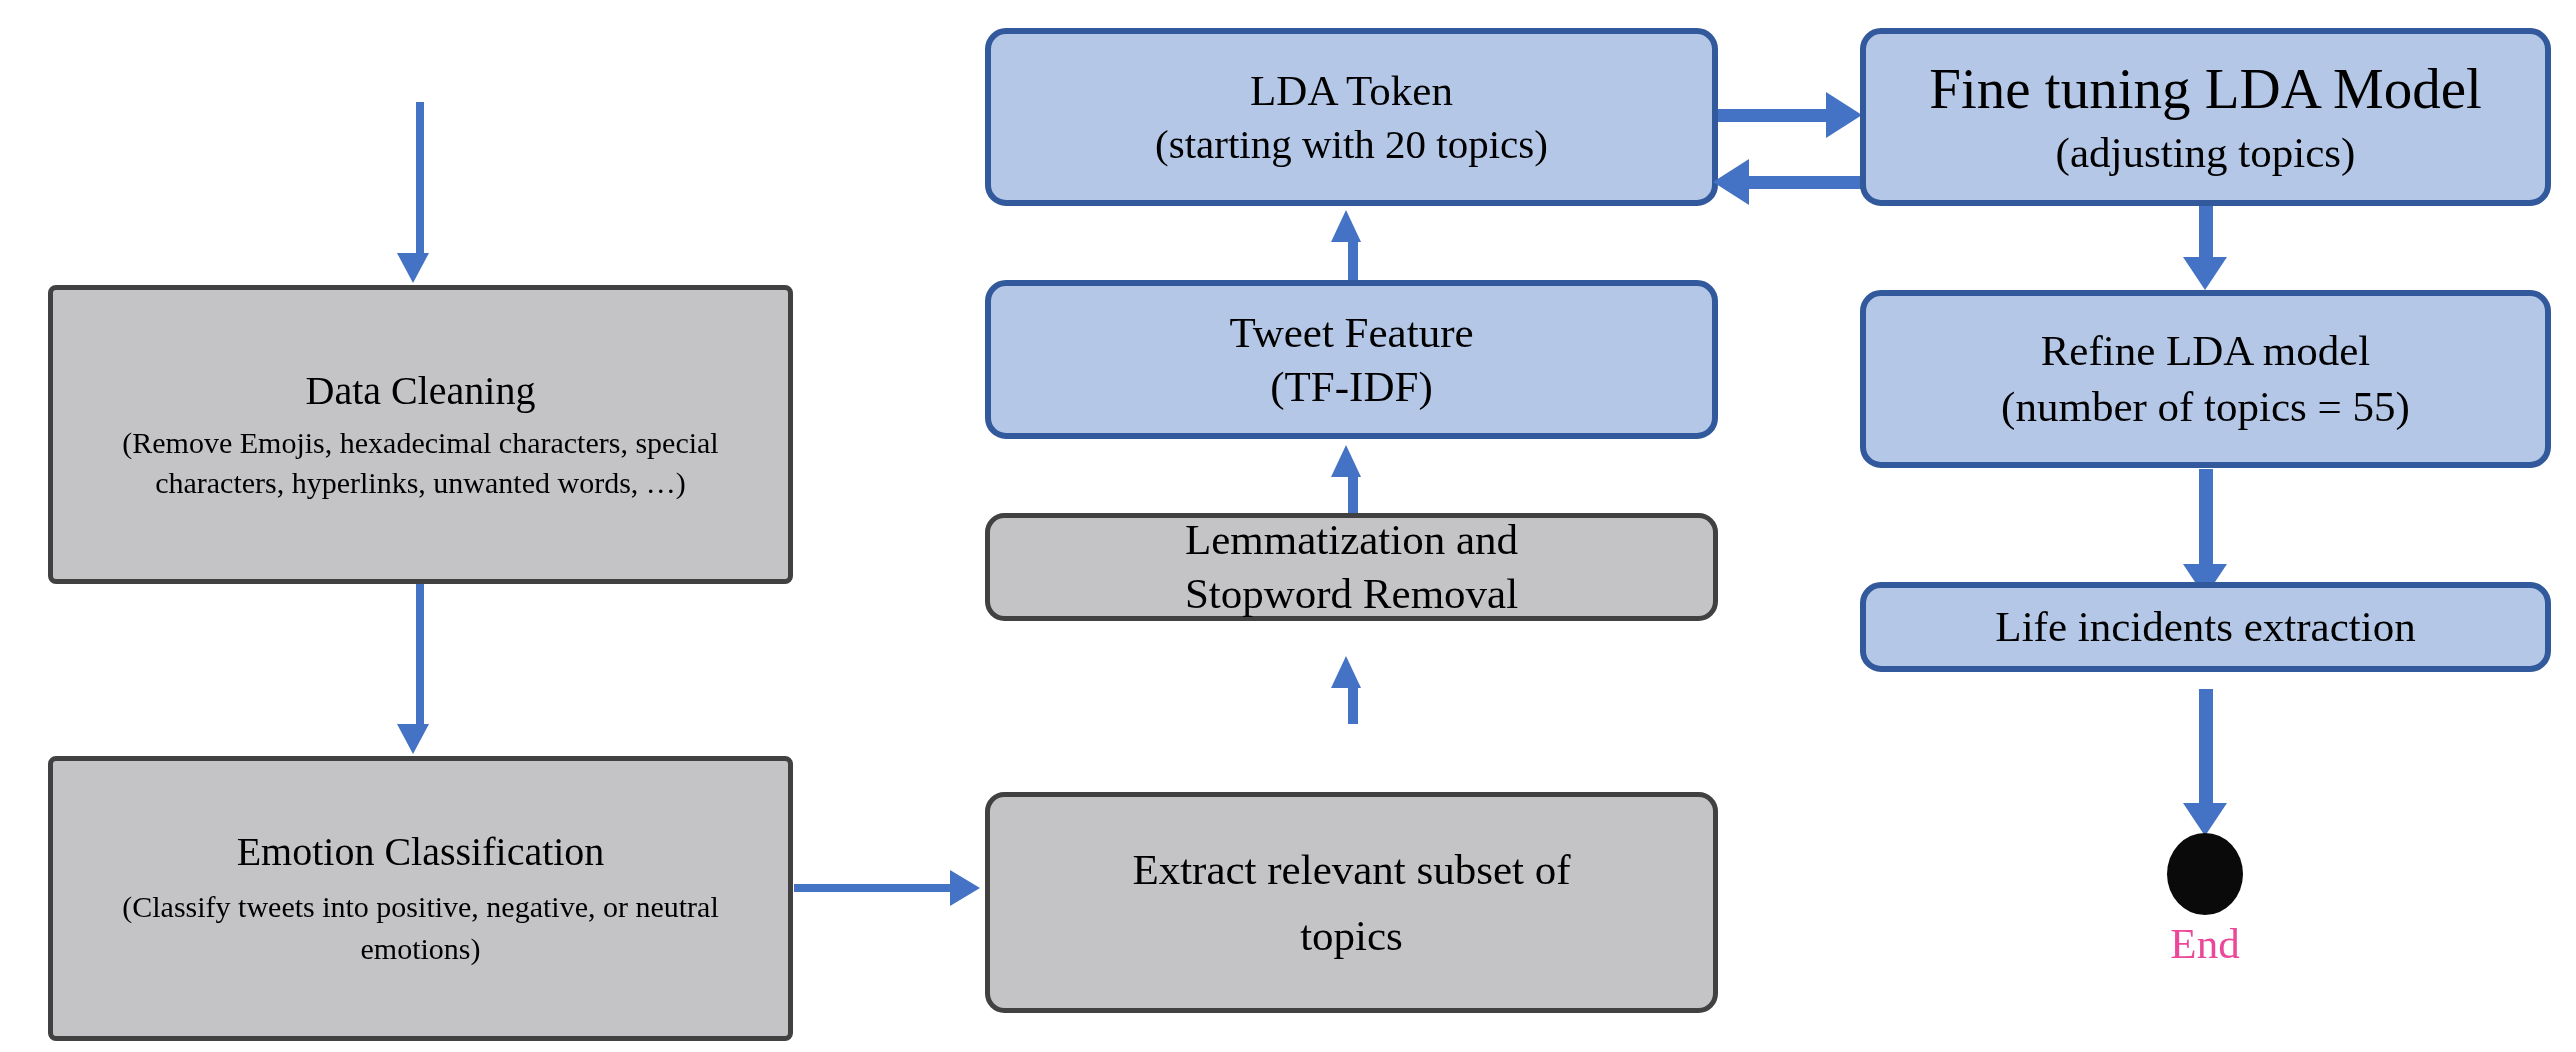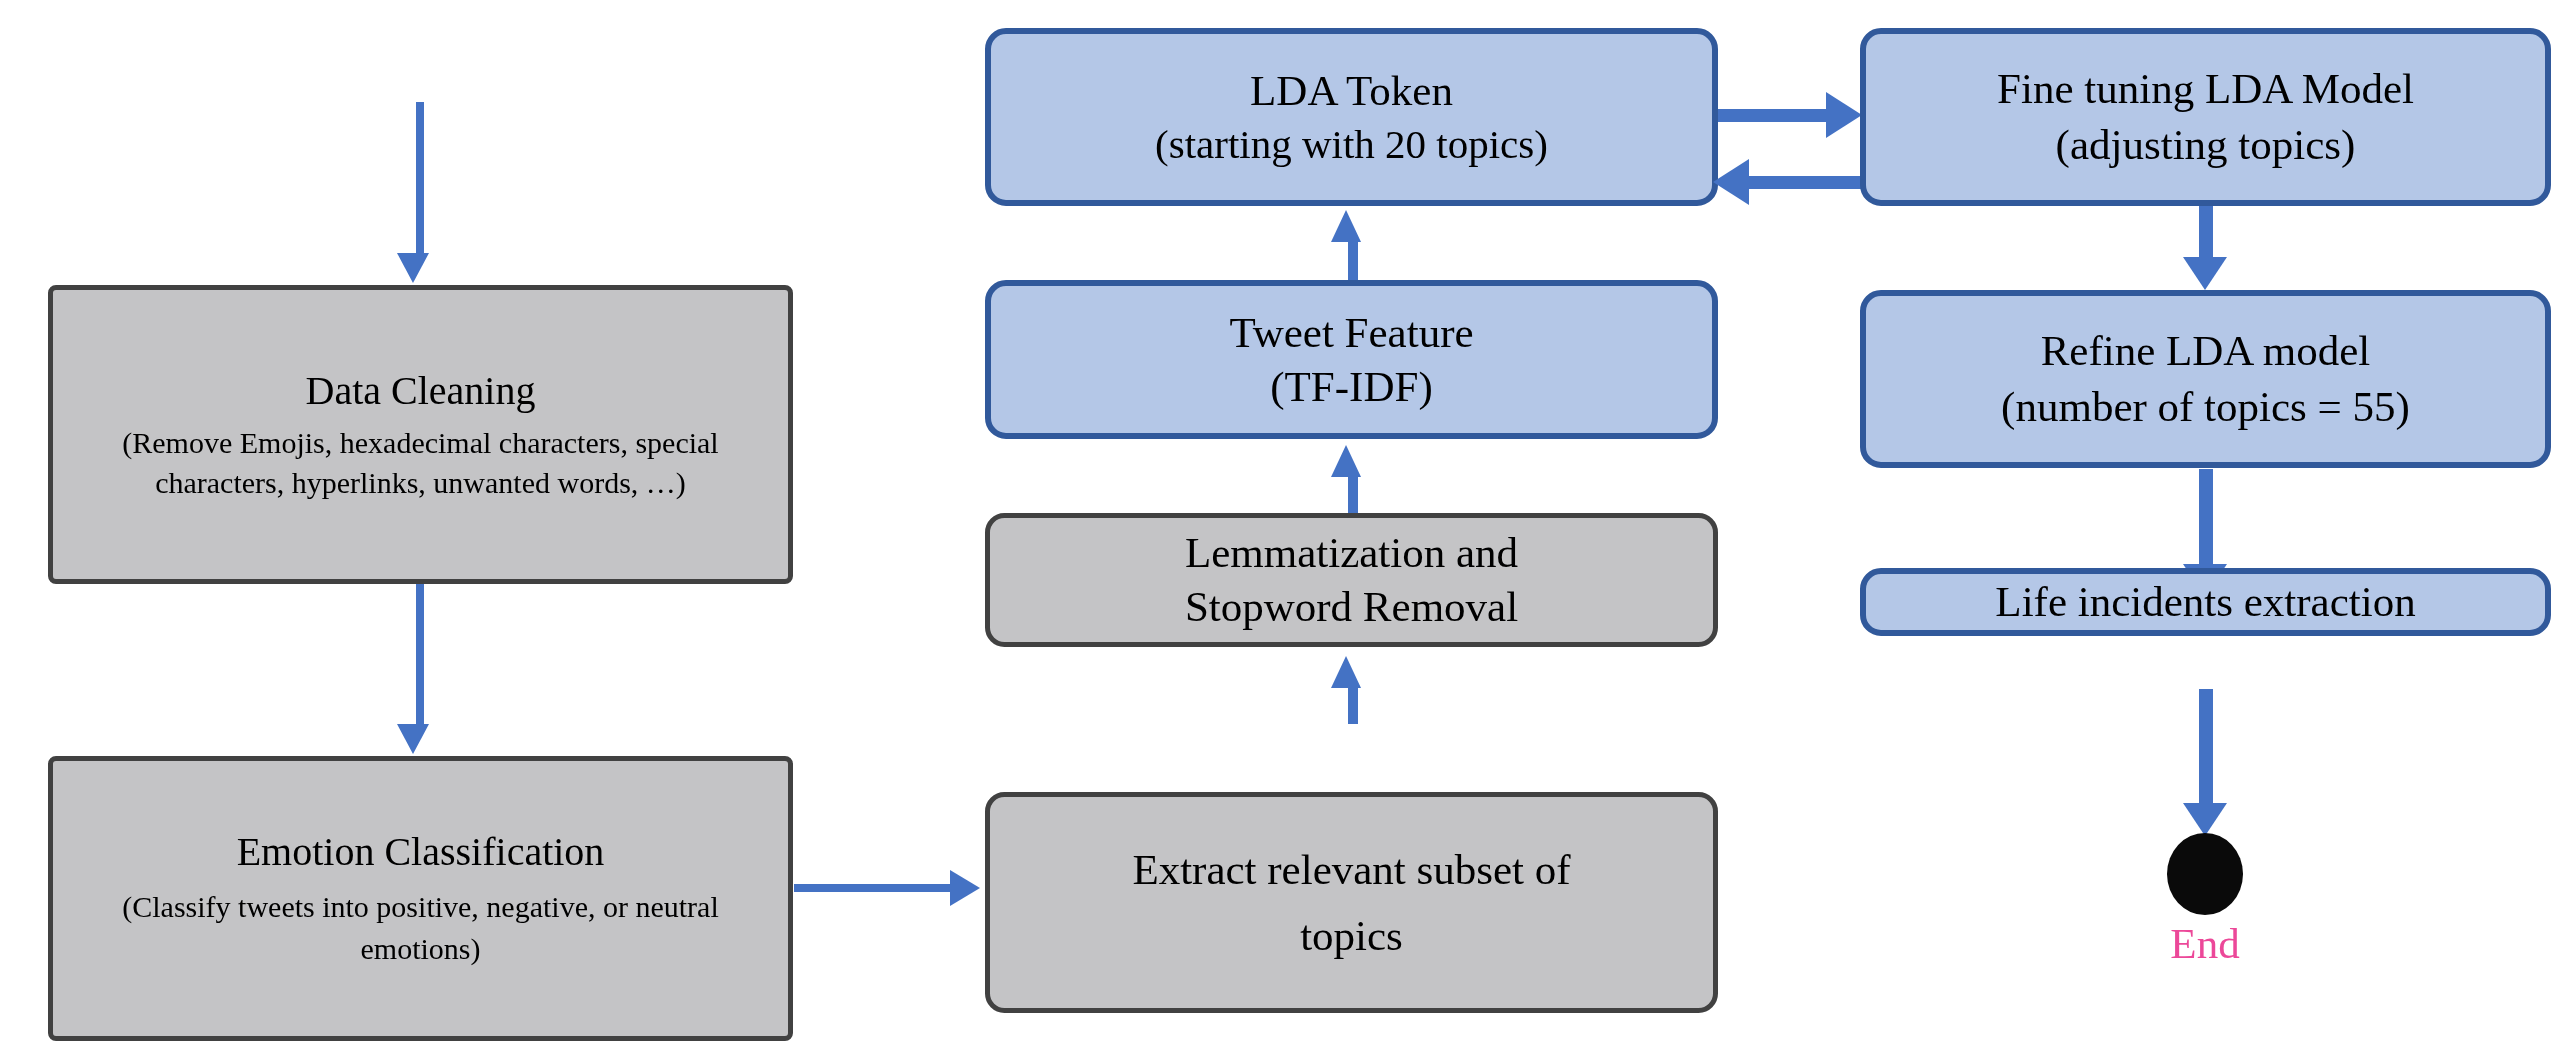--- a/index.html
+++ b/index.html
@@ -127,56 +127,56 @@
   <div class="arrowhead up" style="left:1331px; top:210px; border-left-width:15px; border-right-width:15px; border-bottom-width:32px;"></div>
 
   <div class="node node--blue" style="left:985px; top:280px; width:733px; height:159px; padding:2.8px 14px;">
     <span class="line1" style="font-size:43px; line-height:1.2; display:block;">Tweet Feature</span>
     <span class="line2" style="font-size:43px; line-height:1.2; display:block; margin-top:2.8px;">(TF-IDF)</span>
   </div>
 
   <div class="conn" style="left:1348px; top:477px; width:9.7px; height:38px;"></div>
   <div class="arrowhead up" style="left:1331px; top:445px; border-left-width:15px; border-right-width:15px; border-bottom-width:32px;"></div>
 
-  <div class="node node--gray" style="left:985px; top:513px; width:733px; height:134px; padding:10px 14px; border-radius:19.4px;">
+  <div class="node node--gray" style="left:985px; top:513px; width:733px; height:108px; padding:10px 14px; border-radius:19.4px;">
     <span class="line1" style="font-size:43px; line-height:1.2; display:block;">Lemmatization and</span>
     <span class="line2" style="font-size:43px; line-height:1.2; display:block; margin-top:2.8px;">Stopword Removal</span>
   </div>
 
   <div class="conn" style="left:1348px; top:688px; width:9.7px; height:36px;"></div>
   <div class="arrowhead up" style="left:1331px; top:656px; border-left-width:15px; border-right-width:15px; border-bottom-width:32px;"></div>
 
   <div class="node node--gray" style="left:985px; top:792px; width:733px; height:221px; padding:2.8px 14px; border-radius:19.4px;">
     <span class="line1" style="font-size:43px; line-height:1.25; display:block;">Extract relevant subset of</span>
     <span class="line2" style="font-size:43px; line-height:1.25; display:block; margin-top:12.4px;">topics</span>
   </div>
 
   <div class="conn" style="left:1718px; top:109px; width:111px; height:13px;"></div>
   <div class="arrowhead right" style="left:1826px; top:92px; border-top-width:23.5px; border-bottom-width:23.5px; border-left-width:36px;"></div>
 
   <div class="conn" style="left:1749px; top:176px; width:114px; height:13px;"></div>
   <div class="arrowhead left" style="left:1713px; top:159px; border-top-width:23.5px; border-bottom-width:23.5px; border-right-width:36px;"></div>
 
   <div class="node node--blue" style="left:1860px; top:28px; width:691px; height:178px; padding:2.8px 11px;">
-    <span class="line1" style="font-size:43px; line-height:1.2; display:block;">Fine tuning LDA Model</span>
+    <span class="line1" style="font-size:57px; line-height:1.2; display:block;">Fine tuning LDA Model</span>
     <span class="line2" style="font-size:43px; line-height:1.2; display:block; margin-top:4.1px;">(adjusting topics)</span>
   </div>
 
   <div class="conn" style="left:2199px; top:206px; width:14px; height:54px;"></div>
   <div class="arrowhead down" style="left:2183px; top:257px; border-left-width:22px; border-right-width:22px; border-top-width:33px;"></div>
 
   <div class="node node--blue" style="left:1860px; top:290px; width:691px; height:178px; padding:2.8px 11px;">
     <span class="line1" style="font-size:43px; line-height:1.2; display:block;">Refine LDA model</span>
     <span class="line2" style="font-size:43px; line-height:1.2; display:block; margin-top:4.1px;">(number of topics = 55)</span>
   </div>
 
   <div class="conn" style="left:2199px; top:469px; width:14px; height:98px;"></div>
   <div class="arrowhead down" style="left:2183px; top:564px; border-left-width:22px; border-right-width:22px; border-top-width:33px;"></div>
 
-  <div class="node node--blue" style="left:1860px; top:568px; width:691px; height:68px; padding:2.8px 11px;">
+  <div class="node node--blue" style="left:1860px; top:582px; width:691px; height:90px; padding:2.8px 11px;">
     <span class="line1" style="font-size:43px; line-height:1.2; display:block;">Life incidents extraction</span>
   </div>
 
   <div class="conn" style="left:2199px; top:689px; width:14px; height:118px;"></div>
   <div class="arrowhead down" style="left:2183px; top:803px; border-left-width:22px; border-right-width:22px; border-top-width:33px;"></div>
 
   <div class="node node--terminator" style="left:2167px; top:833px; width:76px; height:82px;"></div>
 
   <div class="endlabel" style="left:2136px; top:920px; width:138px; font-size:43px; line-height:1.1;">End</div>
 

